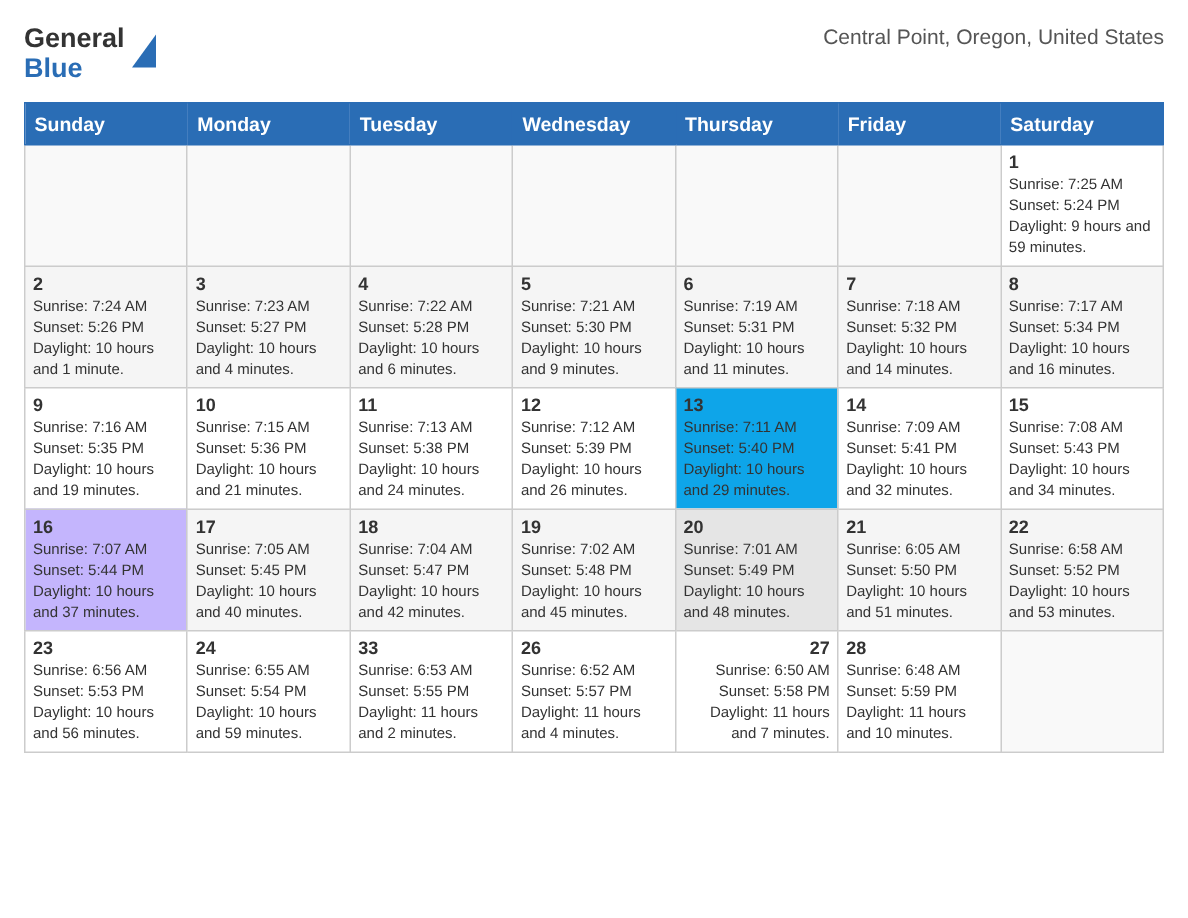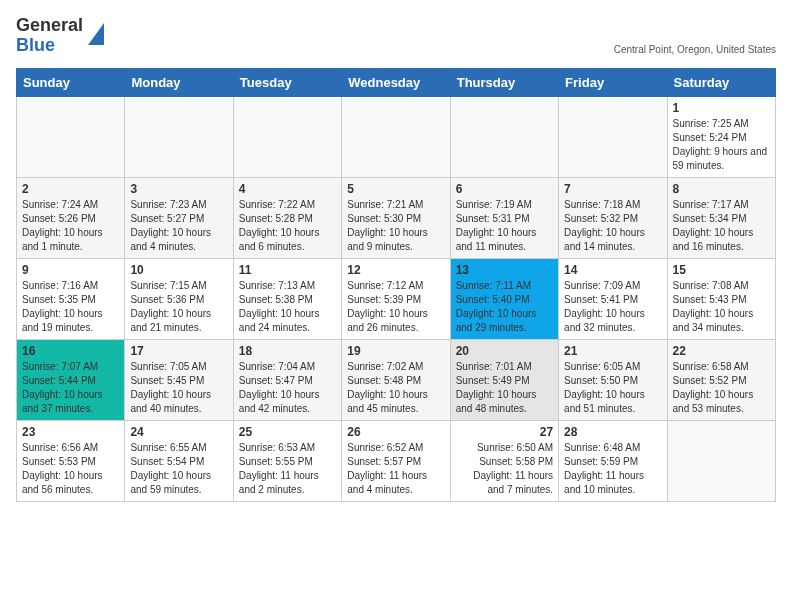--- a/index.html
+++ b/index.html
@@ -24,23 +24,22 @@
     .title-block {
       text-align: right;
     }
     .main-title {
       font-size: 32px;
       font-weight: bold;
       color: #333;
       line-height: 1.1;
     }
     .subtitle {
-      font-size: 10px;
+      font-size: 14px;
       color: #555;
-      margin-top: 28px;
     }
     .calendar {
       width: 100%;
       border-collapse: collapse;
       border: 1px solid #ccc;
     }
     .calendar th {
       background-color: #2a6db5;
       color: #fff;
       font-size: 13px;
@@ -232,21 +231,21 @@
 Daylight: 10 hours and 32 minutes.</div>
         </td>
         <td style="background: rgb(255, 255, 255);">
           <span class="day-number">15</span>
           <div class="day-info" style="white-space: pre-line;">Sunrise: 7:08 AM
 Sunset: 5:43 PM
 Daylight: 10 hours and 34 minutes.</div>
         </td>
       </tr>
       <tr>
-        <td style="background: #14b8a6;">
+        <td style="background: #c4b5fd;">
           <span class="day-number">16</span>
           <div class="day-info" style="white-space: pre-line;">Sunrise: 7:07 AM
 Sunset: 5:44 PM
 Daylight: 10 hours and 37 minutes.</div>
         </td>
         <td style="background: rgb(245, 245, 245);">
           <span class="day-number">17</span>
           <div class="day-info" style="white-space: pre-line;">Sunrise: 7:05 AM
 Sunset: 5:45 PM
 Daylight: 10 hours and 40 minutes.</div>
@@ -289,21 +288,21 @@
 Sunset: 5:53 PM
 Daylight: 10 hours and 56 minutes.</div>
         </td>
         <td style="background: rgb(255, 255, 255);">
           <span class="day-number">24</span>
           <div class="day-info" style="white-space: pre-line;">Sunrise: 6:55 AM
 Sunset: 5:54 PM
 Daylight: 10 hours and 59 minutes.</div>
         </td>
         <td style="background: rgb(255, 255, 255);">
-          <span class="day-number">25</span>
+          <span class="day-number">33</span>
           <div class="day-info" style="white-space: pre-line;">Sunrise: 6:53 AM
 Sunset: 5:55 PM
 Daylight: 11 hours and 2 minutes.</div>
         </td>
         <td style="background: rgb(255, 255, 255);">
           <span class="day-number">26</span>
           <div class="day-info" style="white-space: pre-line;">Sunrise: 6:52 AM
 Sunset: 5:57 PM
 Daylight: 11 hours and 4 minutes.</div>
         </td>

